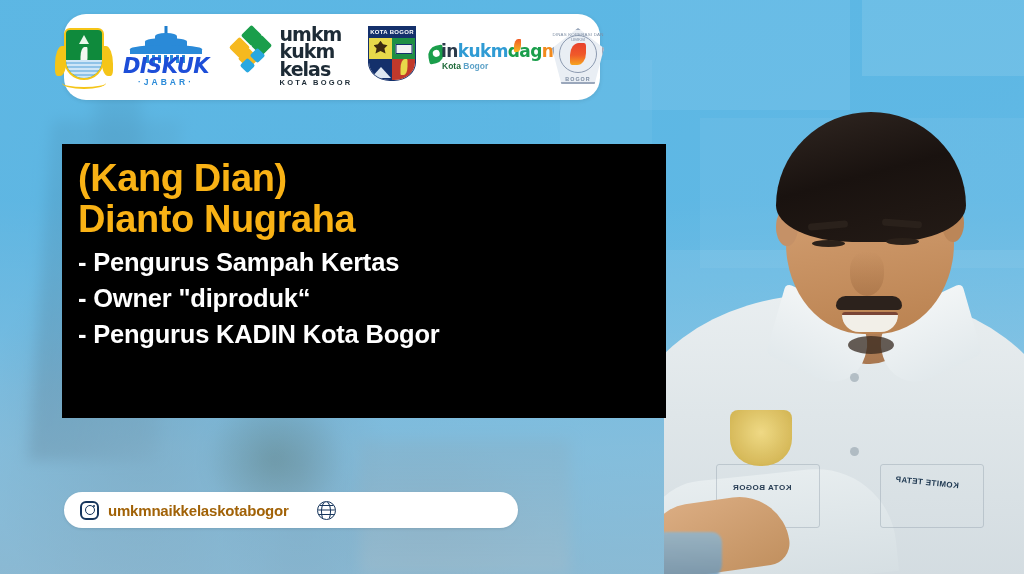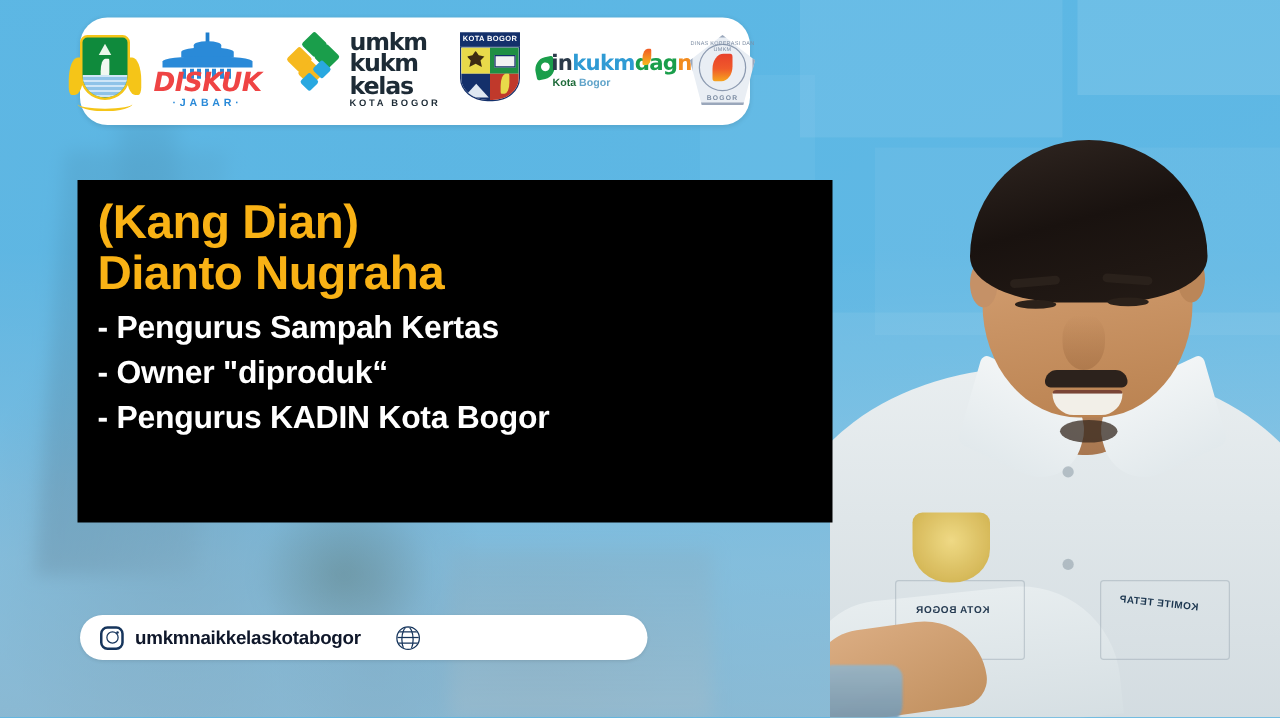--- a/index.html
+++ b/index.html
@@ -102,21 +102,21 @@
   .dk-roof1 { top:7px;  width:22px; height:7px; }
   .dk-roof2 { top:12px; width:42px; height:8px; }
   .dk-roof3 { top:19px; width:72px; height:9px; }
   .dk-cols { position:absolute; left:50%; top:29px; transform:translateX(-50%);
      width:40px; height:8px;
      background:repeating-linear-gradient(90deg,#2a8ad8 0 3px,transparent 3px 6px); }
   .dk-word {
      position:absolute; left:0; top:30px; width:104px; text-align:center;
      font-family:"DejaVu Sans", sans-serif;
      font-size:21px; font-weight:bold; font-style:italic; letter-spacing:-.5px;
-     color:#ef4444; line-height:1;
+     color:#1d4ed8; line-height:1;
   }
   .dk-sub {
      position:absolute; left:0; top:51px; width:104px; text-align:center;
      font-size:8.5px; font-weight:bold; letter-spacing:3px; color:#2a8ad8;
   }
 
   
   .lg-umkm { width:132px; height:62px; position:relative; display:flex; align-items:flex-start; margin-left:8px; }
   .um-mark { width:44px; height:46px; position:relative; flex:0 0 auto; }
   .um-sq { position:absolute; width:15px; height:15px; border-radius:2px; transform:rotate(45deg); }
@@ -318,21 +318,21 @@
 
   
   .contact {
     position:absolute; left:64px; top:492px; width:454px; height:36px;
     background:#ffffff; border-radius:18px;
     display:flex; align-items:center; gap:9px;
     padding:0 16px;
     box-shadow:0 1px 3px rgba(0,0,0,.10);
   }
   .ct-text {
-    font-size:15px; font-weight:bold; color:#0f172a; letter-spacing:-.2px;
+    font-size:15px; font-weight:bold; color:#a16207; letter-spacing:-.2px;
     font-family:"Liberation Sans", sans-serif; white-space:nowrap;
   }
   .ct-gap { width:10px; }
   .ig-icon { width:19px; height:19px; border:2px solid #16355c; border-radius:6px;
      position:relative; flex:0 0 auto; }
   .ig-icon:before { content:""; position:absolute; left:50%; top:50%; transform:translate(-50%,-50%);
      width:8px;height:8px;border:1.8px solid #16355c;border-radius:50%; }
   .ig-icon:after { content:""; position:absolute; right:2px; top:2px; width:2.4px;height:2.4px;
      background:#16355c;border-radius:50%; }
   .gl-icon { width:19px; height:19px; border:1.8px solid #16355c; border-radius:50%;

